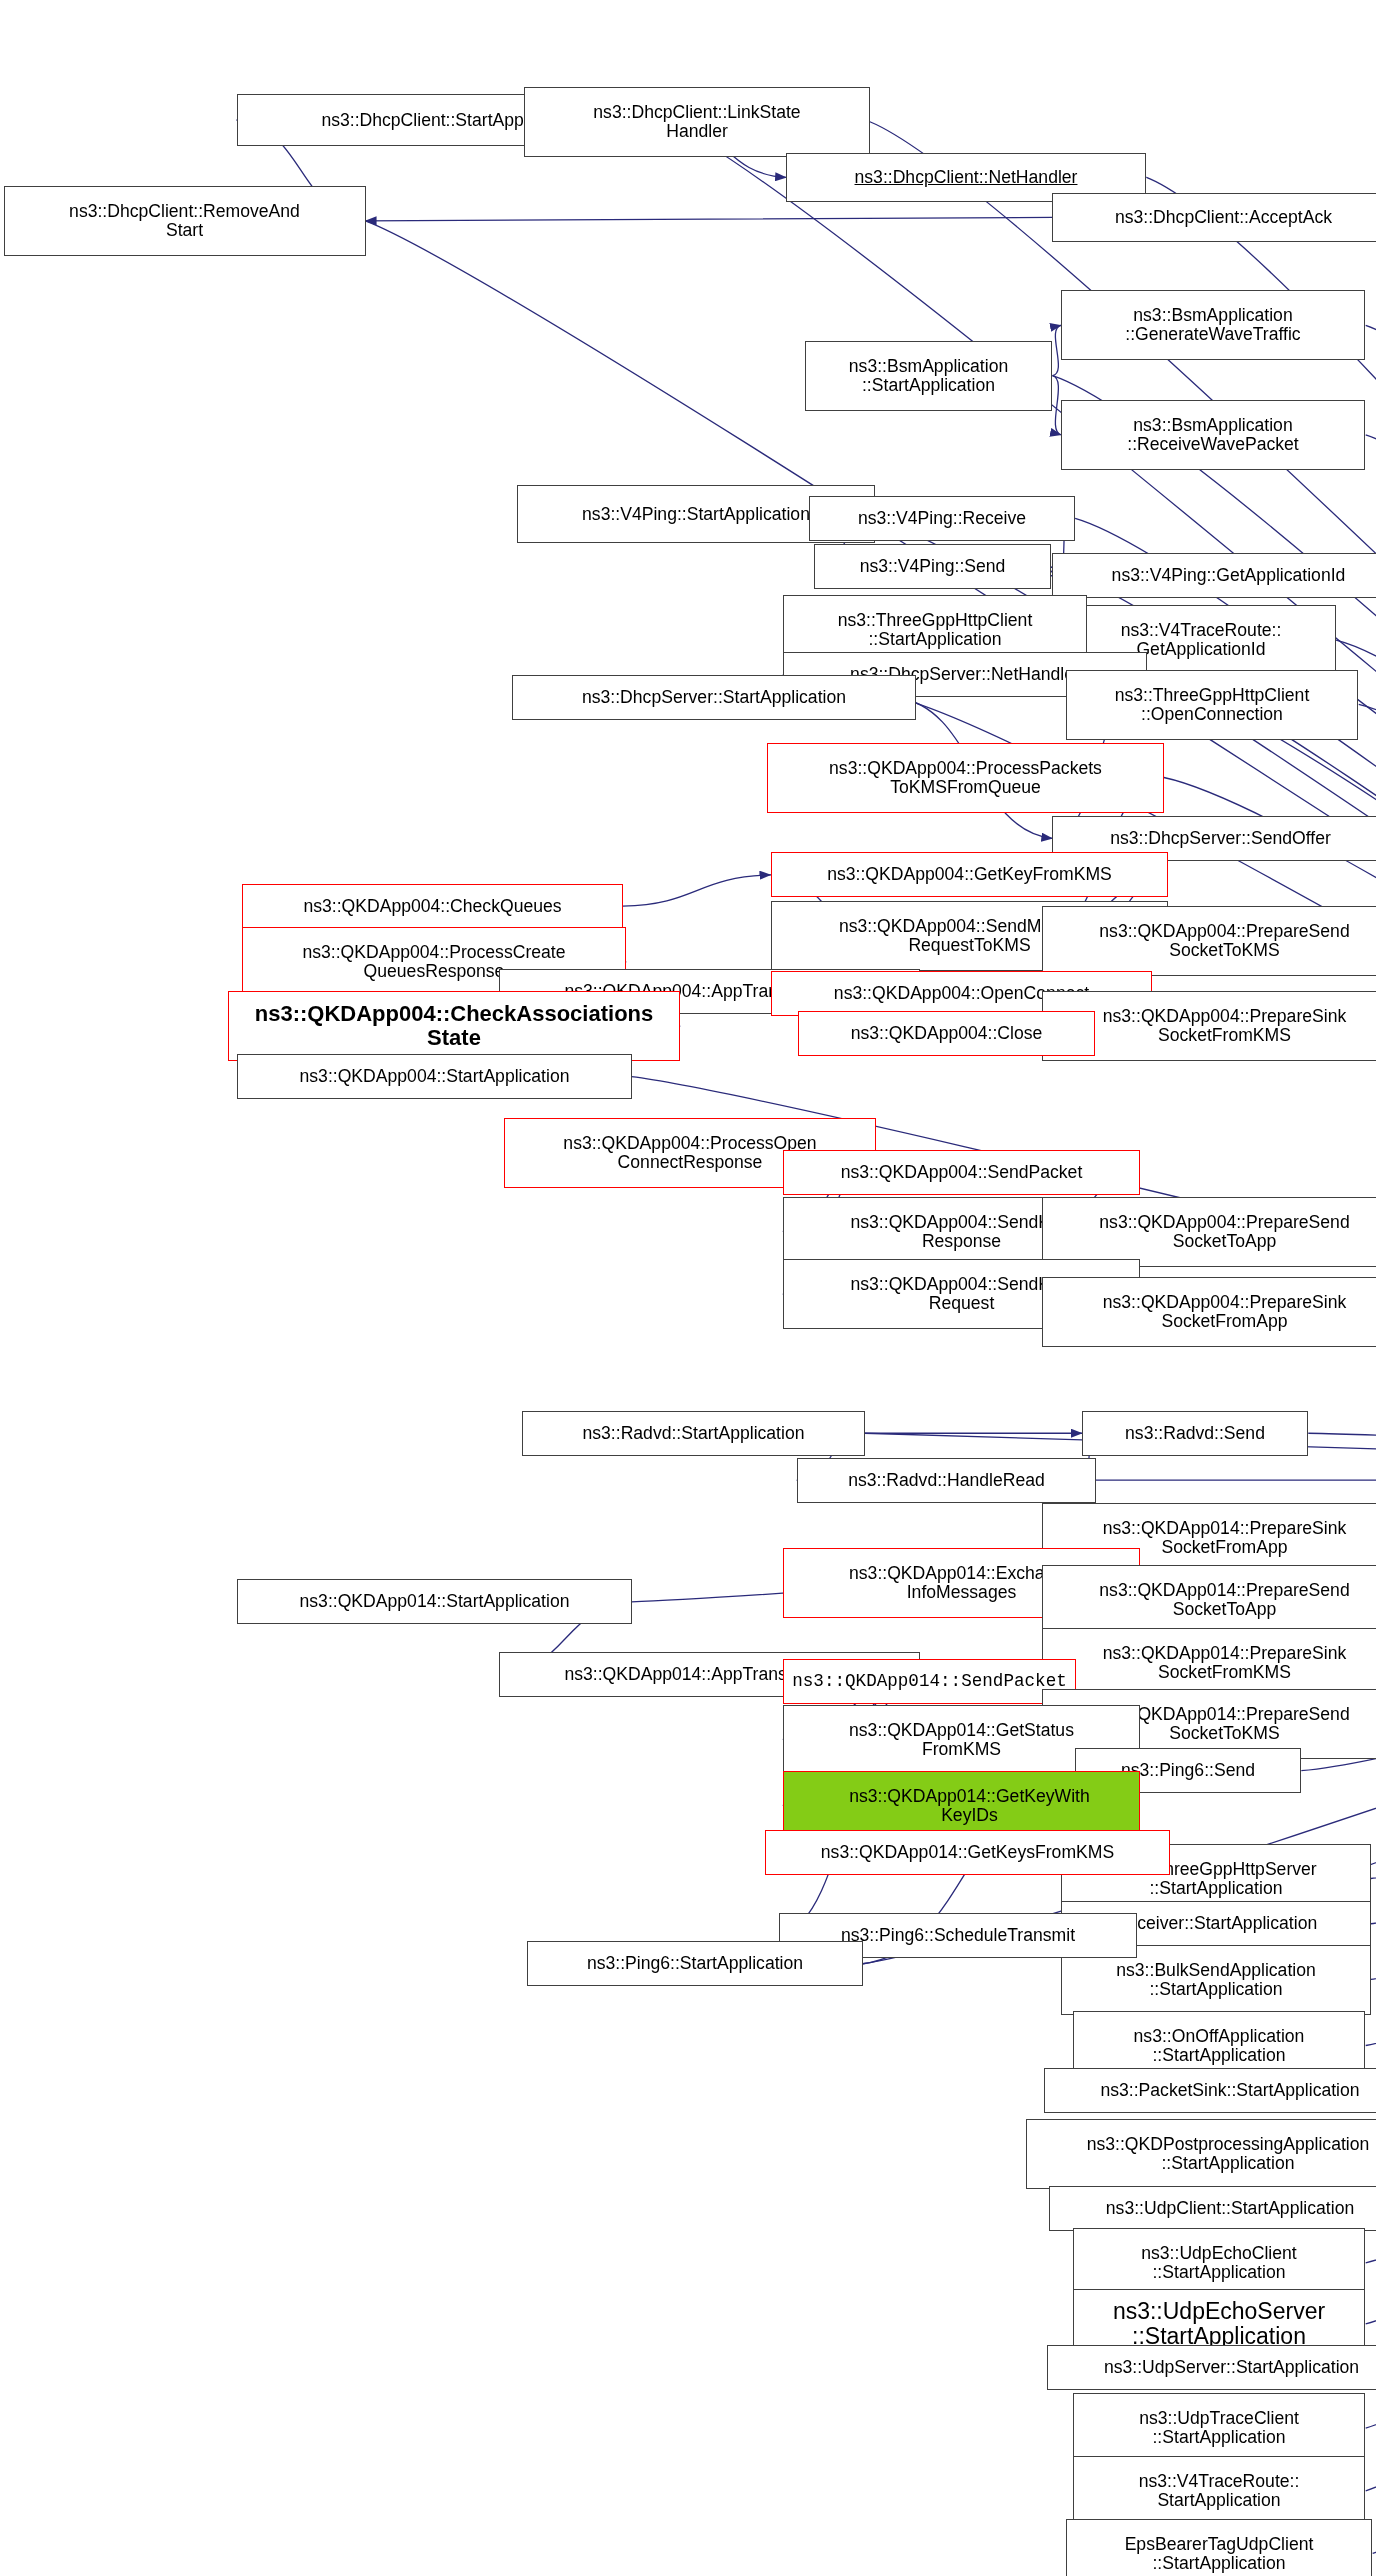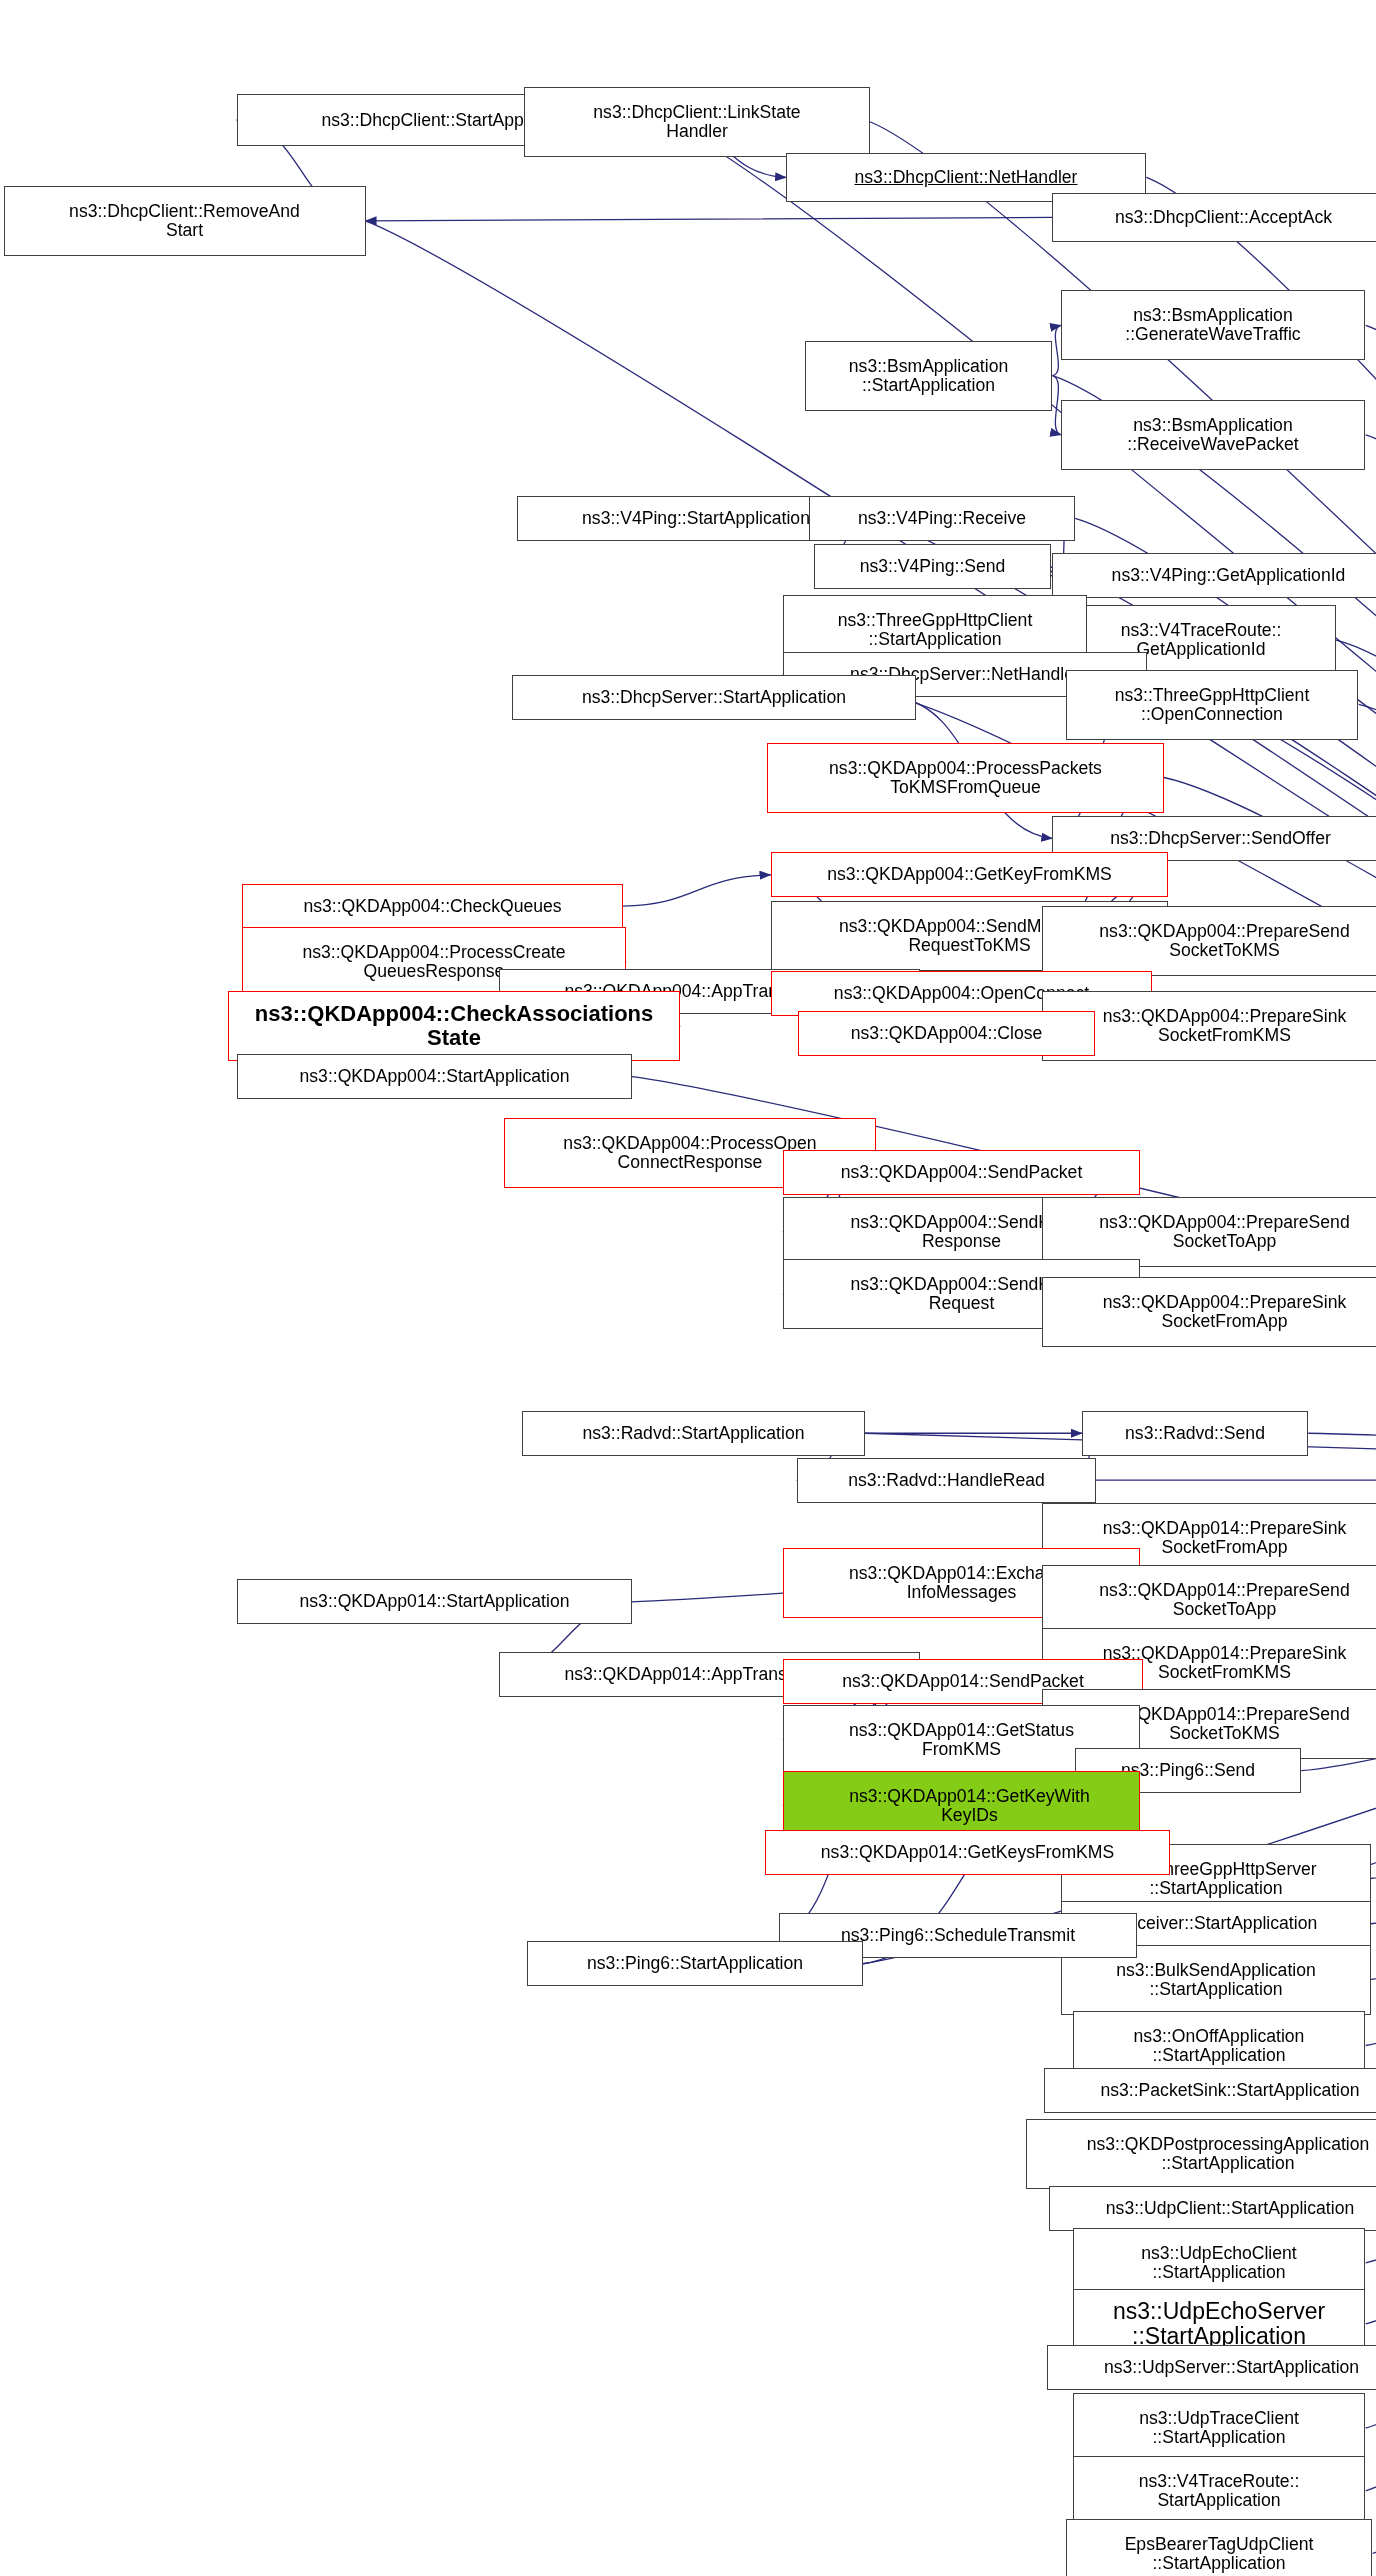--- a/index.html
+++ b/index.html
@@ -163,21 +163,21 @@
 ::GenerateWaveTraffic</span>
       </div>
       <div class="node" style="left: 805px; top: 341px; width: 247px; height: 70px; font-size: 17.6px; border-color: rgb(64, 64, 64); background: rgb(255, 255, 255);">
         <span class="lbl">ns3::BsmApplication
 ::StartApplication</span>
       </div>
       <div class="node" style="left: 1061px; top: 400px; width: 304px; height: 70px; font-size: 17.6px; border-color: rgb(64, 64, 64); background: rgb(255, 255, 255);">
         <span class="lbl">ns3::BsmApplication
 ::ReceiveWavePacket</span>
       </div>
-      <div class="node" style="left: 517px; top: 496px; width: 358px; height: 45px; font-size: 17.6px; border-color: rgb(64, 64, 64); background: rgb(255, 255, 255);">
+      <div class="node" style="left: 517px; top: 485px; width: 358px; height: 58px; font-size: 17.6px; border-color: rgb(64, 64, 64); background: rgb(255, 255, 255);">
         <span class="lbl">ns3::V4Ping::StartApplication</span>
       </div>
       <div class="node" style="left: 809px; top: 496px; width: 266px; height: 45px; font-size: 17.6px; border-color: rgb(64, 64, 64); background: rgb(255, 255, 255);">
         <span class="lbl">ns3::V4Ping::Receive</span>
       </div>
       <div class="node" style="left: 814px; top: 544px; width: 237px; height: 45px; font-size: 17.6px; border-color: rgb(64, 64, 64); background: rgb(255, 255, 255);">
         <span class="lbl">ns3::V4Ping::Send</span>
       </div>
       <div class="node" style="left: 1052px; top: 553px; width: 353px; height: 45px; font-size: 17.6px; border-color: rgb(64, 64, 64); background: rgb(255, 255, 255);">
         <span class="lbl">ns3::V4Ping::GetApplicationId</span>
@@ -292,21 +292,21 @@
       <div class="node" style="left: 237px; top: 1579px; width: 395px; height: 45px; font-size: 17.6px; border-color: rgb(64, 64, 64); background: rgb(255, 255, 255);">
         <span class="lbl">ns3::QKDApp014::StartApplication</span>
       </div>
       <div class="node" style="left: 1042px; top: 1628px; width: 365px; height: 70px; font-size: 17.6px; border-color: rgb(64, 64, 64); background: rgb(255, 255, 255);">
         <span class="lbl">ns3::QKDApp014::PrepareSink
 SocketFromKMS</span>
       </div>
       <div class="node" style="left: 499px; top: 1652px; width: 421px; height: 45px; font-size: 17.6px; border-color: rgb(64, 64, 64); background: rgb(255, 255, 255);">
         <span class="lbl">ns3::QKDApp014::AppTransitionTree</span>
       </div>
-      <div class="node red" style="left: 783px; top: 1659px; width: 360px; height: 45px; font-size: 17.6px; border-color: rgb(255, 0, 0); background: rgb(255, 255, 255);">
+      <div class="node red" style="left: 783px; top: 1659px; width: 293px; height: 45px; font-size: 17.6px; border-color: rgb(255, 0, 0); background: rgb(255, 255, 255); font-family: Liberation Mono, monospace;">
         <span class="lbl">ns3::QKDApp014::SendPacket</span>
       </div>
       <div class="node" style="left: 1042px; top: 1689px; width: 365px; height: 70px; font-size: 17.6px; border-color: rgb(64, 64, 64); background: rgb(255, 255, 255);">
         <span class="lbl">ns3::QKDApp014::PrepareSend
 SocketToKMS</span>
       </div>
       <div class="node" style="left: 783px; top: 1705px; width: 357px; height: 70px; font-size: 17.6px; border-color: rgb(64, 64, 64); background: rgb(255, 255, 255);">
         <span class="lbl">ns3::QKDApp014::GetStatus
 FromKMS</span>
       </div>

